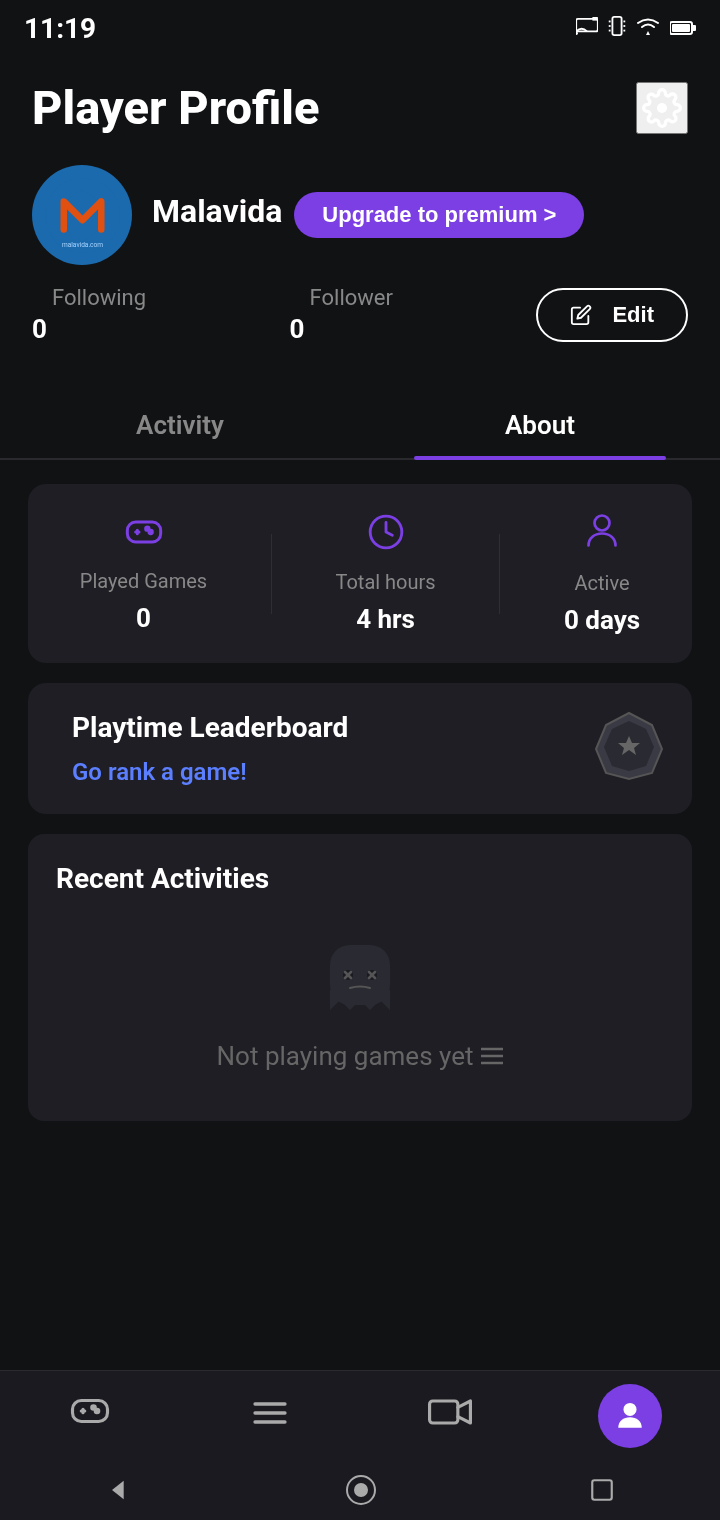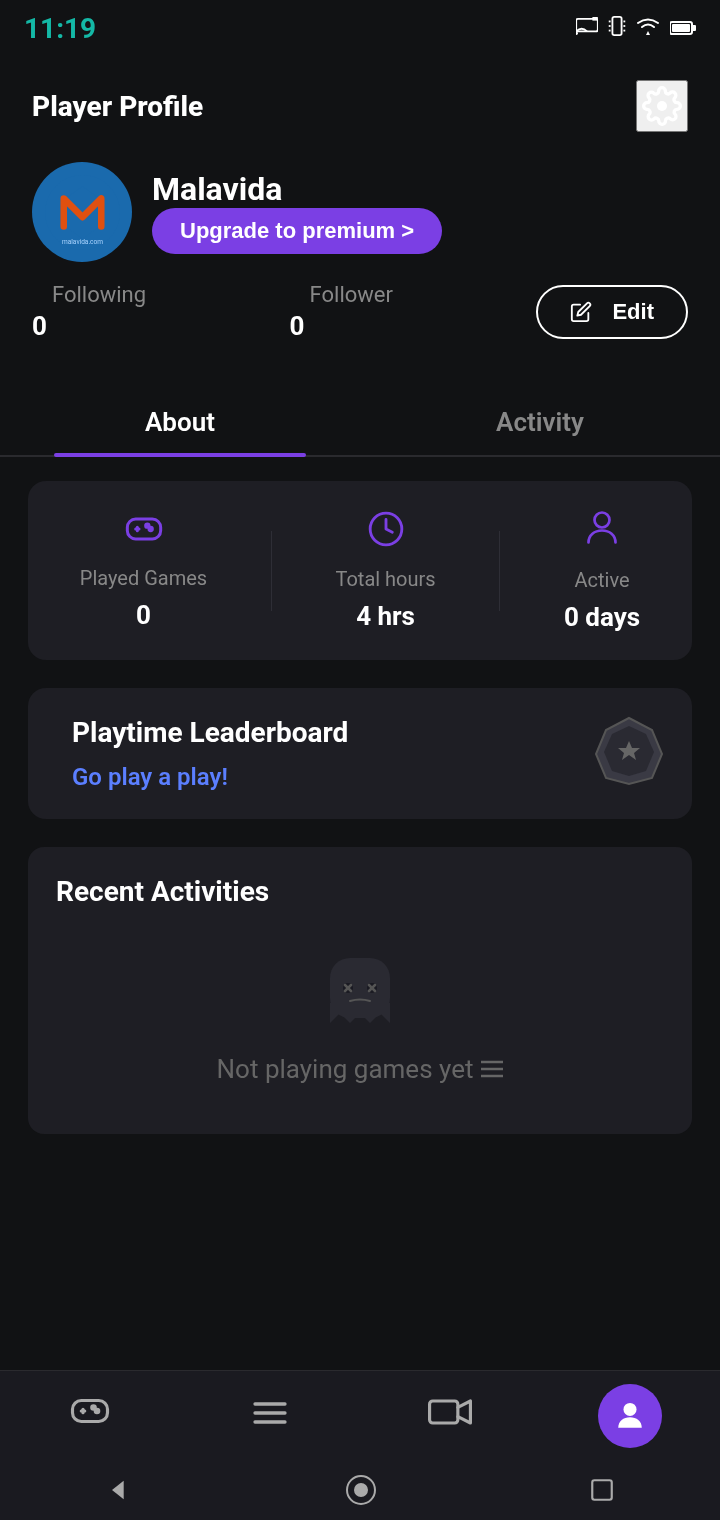--- a/index.html
+++ b/index.html
@@ -18,42 +18,42 @@
       background: #111214;
       height: 56px;
       display: flex;
       align-items: center;
       justify-content: space-between;
       padding: 0 24px;
     }
     .status-time {
       font-size: 28px;
       font-weight: 700;
-      color: #14b8a6;
+      color: #ffffff;
     }
     .status-icons {
       display: flex;
       align-items: center;
       gap: 10px;
     }
     .status-icon-item {
       color: #fff;
       font-size: 18px;
     }
 
     
     .header {
       display: flex;
       align-items: center;
       justify-content: space-between;
       padding: 24px 32px 20px;
       background: #111214;
     }
     .header-title {
-      font-size: 28px;
+      font-size: 47px;
       font-weight: 800;
       color: #fff;
     }
     .gear-btn {
       width: 52px;
       height: 52px;
       display: flex;
       align-items: center;
       justify-content: center;
       cursor: pointer;
@@ -80,21 +80,22 @@
       display: flex;
       align-items: center;
       justify-content: center;
     }
     .avatar-logo {
       width: 75px;
       height: 75px;
     }
     .profile-info {
       display: flex;
-      flex-direction: column;
+      flex-direction: row;
+      gap: 12px;
     }
     .profile-name {
       font-size: 32px;
       font-weight: 700;
       color: #fff;
     }
     .upgrade-btn {
       background: #7b3fe4;
       color: #fff;
       border: none;
@@ -175,21 +176,21 @@
       height: 4px;
       background: #7b3fe4;
       border-radius: 2px;
     }
 
     
     .main-content {
       padding: 24px 28px;
       display: flex;
       flex-direction: column;
-      gap: 28px;
+      gap: 20px;
       background: #111214;
     }
 
     
     .stats-card {
       background: #1e1e24;
       border-radius: 18px;
       padding: 28px 20px;
       display: flex;
       justify-content: space-around;
@@ -432,25 +433,25 @@
       <svg width="22" height="22" viewBox="0 0 24 24" fill="none" stroke="white" stroke-width="2" stroke-linecap="round" stroke-linejoin="round">
         <path d="M11 4H4a2 2 0 00-2 2v14a2 2 0 002 2h14a2 2 0 002-2v-7"></path>
         <path d="M18.5 2.5a2.121 2.121 0 013 3L12 15l-4 1 1-4 9.5-9.5z"></path>
       </svg>
       <span>Edit</span>
     </button>
   </div>
 </div>
 
 <div class="tabs">
+  <div class="tab">
+    <span>Activity</span>
+  </div>
   <div class="tab active">
     <span>About</span>
-  </div>
-  <div class="tab">
-    <span>Activity</span>
   </div>
 </div>
 
 <div class="main-content">
 
   <div class="stats-card">
     <div class="stats-card-item">
       <span class="stats-card-icon">
         <svg width="40" height="36" viewBox="0 0 24 20" fill="none" stroke="#7b3fe4" stroke-width="1.8" stroke-linecap="round" stroke-linejoin="round">
           <rect x="2" y="4" width="20" height="12" rx="5" ry="5"></rect>
@@ -482,21 +483,21 @@
           <path d="M3 22c0-5 4-8 9-8s9 3 9 8"></path>
         </svg>
       </span>
       <span class="stats-card-label">Active</span>
       <span class="stats-card-value">0 days</span>
     </div>
   </div>
 
   <div class="leaderboard-card">
     <span class="leaderboard-title">Playtime Leaderboard</span>
-    <span class="leaderboard-link">Go play a play!</span>
+    <span class="leaderboard-link">Go rank a game!</span>
 
     <svg class="badge-icon" viewBox="0 0 70 70">
       <polygon points="35,2 58,14 68,38 58,62 35,68 12,62 2,38 12,14" fill="#3a3a44" stroke="#555" stroke-width="2"></polygon>
       <polygon points="35,10 52,18 60,36 52,55 35,60 18,55 10,36 18,18" fill="#2a2a32"></polygon>
       <path d="M35 25 L38 32 L46 32 L40 37 L42 44 L35 39 L28 44 L30 37 L24 32 L32 32 Z" fill="#666"></path>
     </svg>
   </div>
 
   <div class="activities-card">
     <span class="activities-title">Recent Activities</span>

